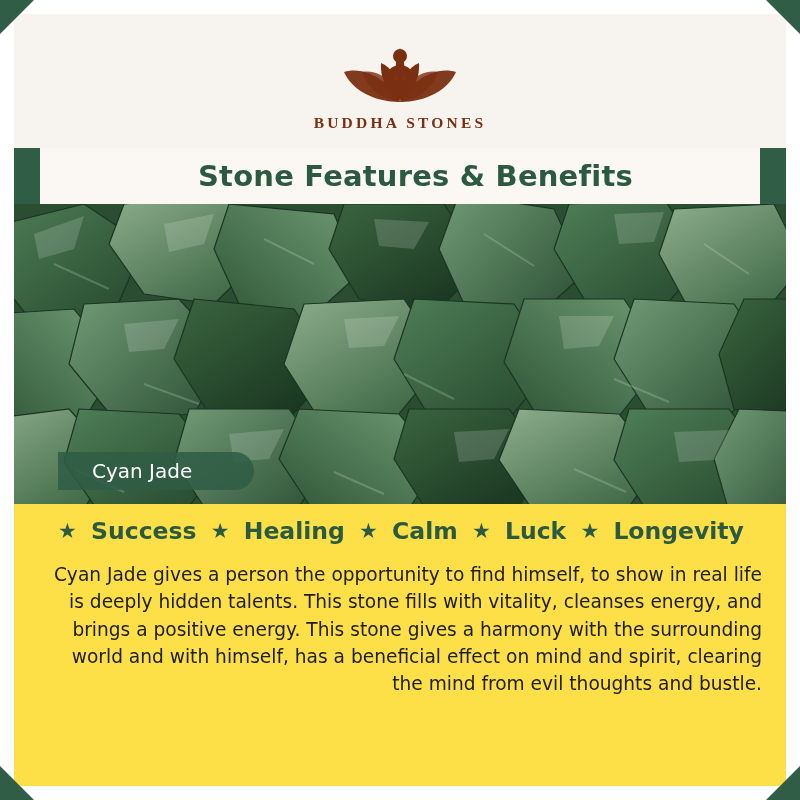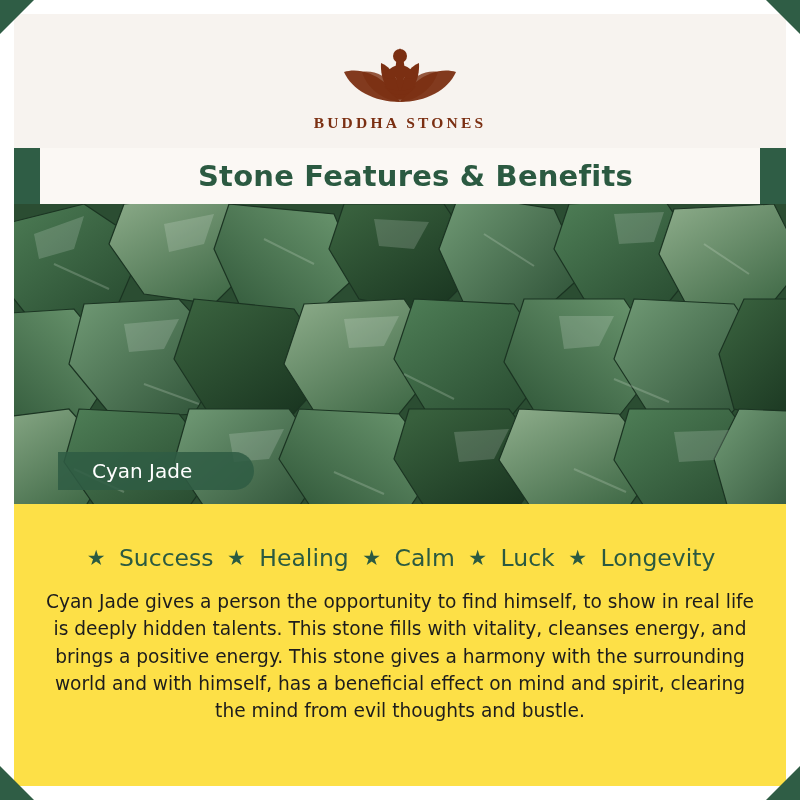--- a/index.html
+++ b/index.html
@@ -151,44 +151,44 @@
     padding: 0 26px 0 34px;
     box-sizing: border-box;
     border-top-right-radius: 19px;
     border-bottom-right-radius: 19px;
     font-family: "DejaVu Sans", sans-serif;
     margin-left: 44px;
   }
 
   
   .benefits {
-    margin-top: 40px;
+    margin-top: 13px;
     text-align: center;
     color: #2b5a41;
     font-size: 23.5px;
-    font-weight: normal;
+    font-weight: bold;
     font-family: "DejaVu Sans", sans-serif;
     white-space: nowrap;
   }
   .benefits .star {
     color: #2b5a41;
     font-size: 21px;
     padding: 0 4px;
     position: relative;
     top: -1px;
   }
   .benefits .kw { padding: 0 2px; }
 
   
   .body-copy {
     margin: 16px 24px 0 24px;
     font-size: 18.6px;
     line-height: 1.47;
     color: #1d1d1d;
-    text-align: center;
+    text-align: right;
     font-family: "DejaVu Sans", sans-serif;
   }
 </style>
 </head>
 <body>
 
 <div class="page">
 
   <div class="corner corner-tl"></div>
   <div class="corner corner-tr"></div>

